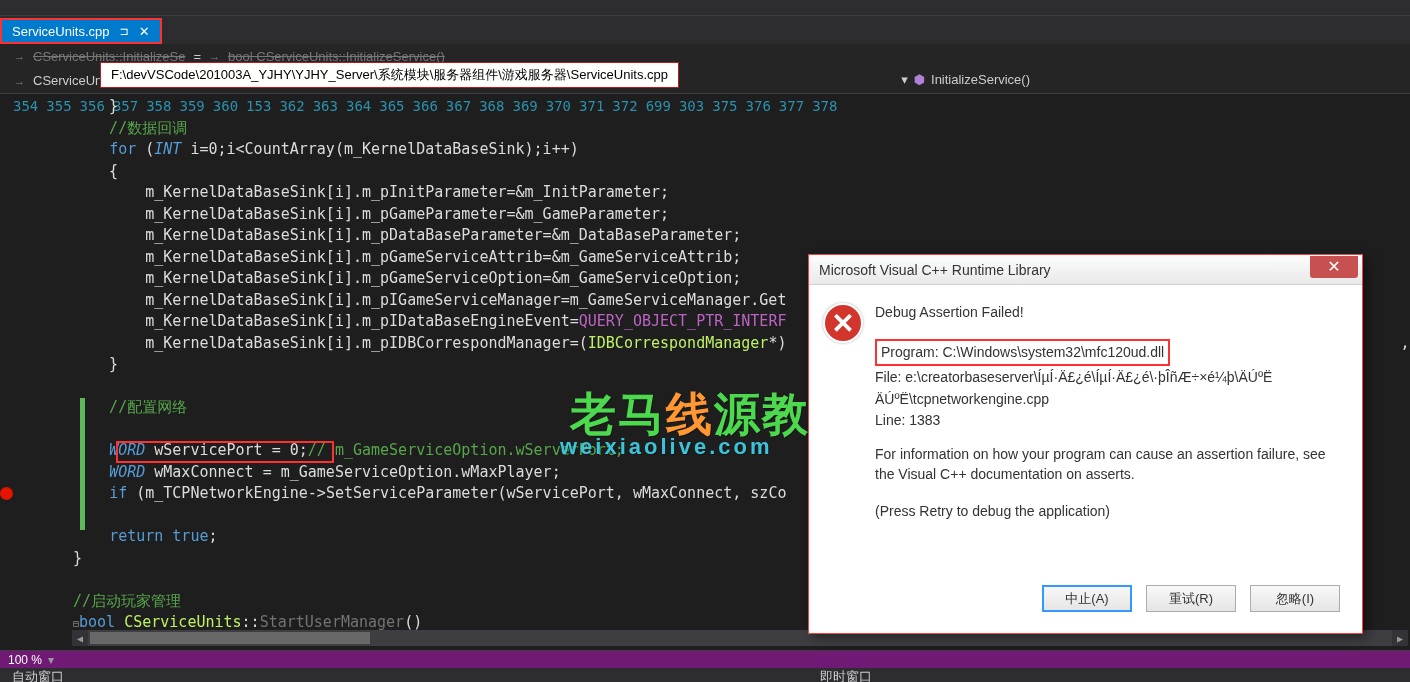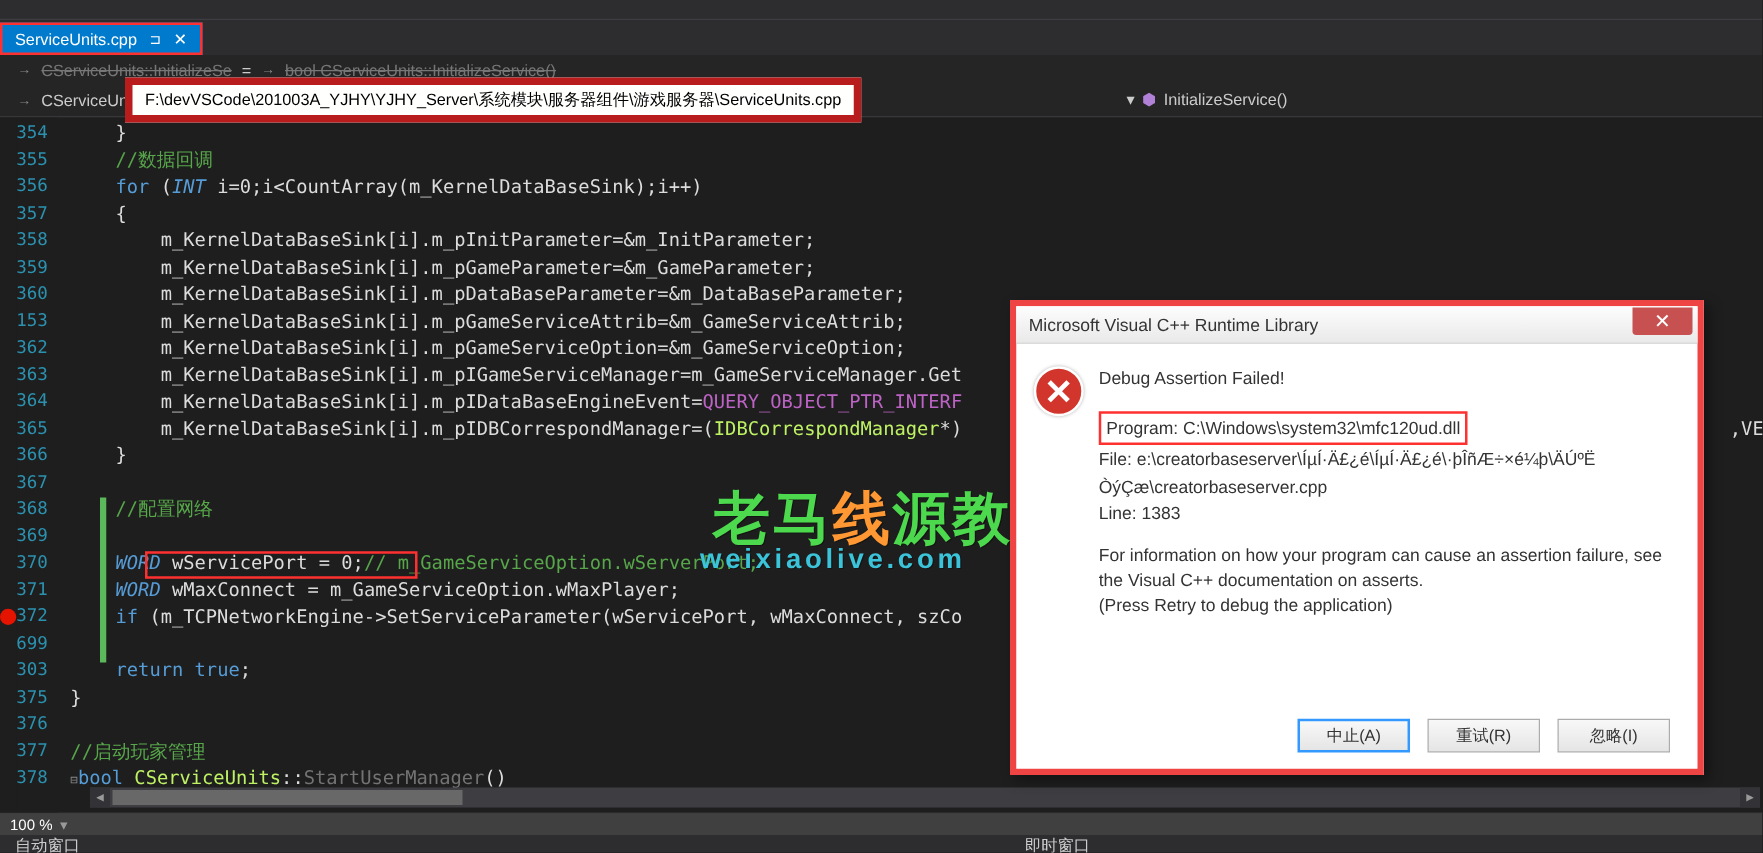--- a/index.html
+++ b/index.html
@@ -53,21 +53,21 @@
 .nav-row { display: flex; align-items: center; gap: 8px; height: 25px; }
 .nav-arrow { color: #888; font-size: 11px; }
 .nav-text { color: #ccc; }
 .nav-text.strike { text-decoration: line-through; color: #777; }
 .path-tooltip {
   position: absolute;
   left: 100px;
   top: 18px;
   background: #fffffe;
   color: #000;
-  border: 6px solid #b91c1c;
+  border: 1px solid #b91c1c;
   padding: 3px 10px;
   font-size: 13px;
   font-family: "Segoe UI", sans-serif;
   z-index: 5;
 }
 .nav-right {
   position: absolute;
   right: 380px;
   top: 28px;
   display: flex;
@@ -86,21 +86,20 @@
   width: 30px;
   background: #1e1e1e;
   display: flex;
   flex-direction: column;
   padding-top: 2px;
 }
 .line-numbers {
   width: 50px;
   background: #1e1e1e;
   display: flex;
-  flex-direction: column;
   padding-top: 2px;
 }
 .ln {
   height: 21.5px;
   color: #2b91af;
   font-size: 14px;
   text-align: right;
   padding-right: 8px;
   line-height: 21.5px;
 }
@@ -160,21 +159,21 @@
   pointer-events: none;
   z-index: 2;
   text-shadow: 1px 1px 0 rgba(0,0,0,0.3);
 }
 .wm-big { font-size: 46px; top: 290px; left: 570px; letter-spacing: 2px; }
 .wm-big .green { color: #4dd94d; }
 .wm-big .orange { color: #ff9833; }
 .wm-url { font-size: 22px; top: 340px; left: 560px; color: #3bc4d9; letter-spacing: 3px; }
 .bottom-bar {
   height: 18px;
-  background: #404040;
+  background: #701a75;
   color: #fff;
   font-size: 12px;
   font-family: "Segoe UI", sans-serif;
   display: flex;
   align-items: center;
   padding-left: 8px;
   border-top: 1px solid #3e3e42;
 }
 .bottom-tabs {
   height: 18px;
@@ -208,25 +207,25 @@
 }
 .hscroll-thumb {
   width: 280px;
   height: 12px;
   background: #686868;
   margin-left: 2px;
 }
 .dialog {
   position: absolute;
   left: 808px;
-  top: 240px;
+  top: 254px;
   width: 555px;
   height: 380px;
   background: #fff;
-  border: 5px solid #ef4444;
+  border: 1px solid #ef4444;
   box-shadow: 4px 4px 10px rgba(0,0,0,0.4);
   font-family: "Segoe UI", "Microsoft YaHei", sans-serif;
   z-index: 10;
 }
 .dlg-title {
   height: 30px;
   background: linear-gradient(to bottom, #fdfdfd, #e9e9e9);
   border-bottom: 1px solid #d0d0d0;
   display: flex;
   align-items: center;
@@ -266,21 +265,21 @@
   justify-content: center;
   flex-shrink: 0;
   border: 2px solid #fff;
   box-shadow: 0 0 3px rgba(0,0,0,0.3);
 }
 .dlg-content { color: #333; font-size: 14px; line-height: 1.4; }
 .dlg-heading { font-weight: 400; margin-bottom: 16px; }
 .dlg-program { margin-bottom: 2px; }
 .dlg-program.boxed { border: 2px solid #ff3030; padding: 2px 4px; display: inline-block; }
 .dlg-info { margin-top: 14px; }
-.dlg-press { margin-top: 1px; }
+.dlg-press { margin-top: 18px; }
 .dlg-buttons {
   display: flex;
   justify-content: flex-end;
   gap: 14px;
   padding: 0 22px 14px 0;
 }
 .dlg-btn {
   min-width: 90px;
   height: 27px;
   background: linear-gradient(to bottom, #f8f8f8, #e5e5e5);
@@ -437,21 +436,21 @@
   <div class="dlg-title">
     <span class="dlg-title-text">Microsoft Visual C++ Runtime Library</span>
     <div class="dlg-close">✕</div>
   </div>
   <div class="dlg-body">
     <div class="dlg-icon">✕</div>
     <div class="dlg-content">
       <div class="dlg-heading">Debug Assertion Failed!</div>
       <div class="dlg-program boxed">Program: C:\Windows\system32\mfc120ud.dll</div>
       <div class="dlg-program">File: e:\creatorbaseserver\ÍµÍ·Ä£¿é\ÍµÍ·Ä£¿é\·þÎñÆ÷×é¼þ\ÄÚºË</div>
-      <div class="dlg-program">ÒýÇæ\creatorbaseserver.cpp</div>
+      <div class="dlg-program">ÄÚºË\tcpnetworkengine.cpp</div>
       <div class="dlg-program">Line: 1383</div>
       <div class="dlg-info">For information on how your program can cause an assertion failure, see the Visual C++ documentation on asserts.</div>
       <div class="dlg-press">(Press Retry to debug the application)</div>
     </div>
   </div>
   <div class="dlg-buttons">
     <button class="dlg-btn focused">中止(A)</button>
     <button class="dlg-btn">重试(R)</button>
     <button class="dlg-btn">忽略(I)</button>
   </div>

